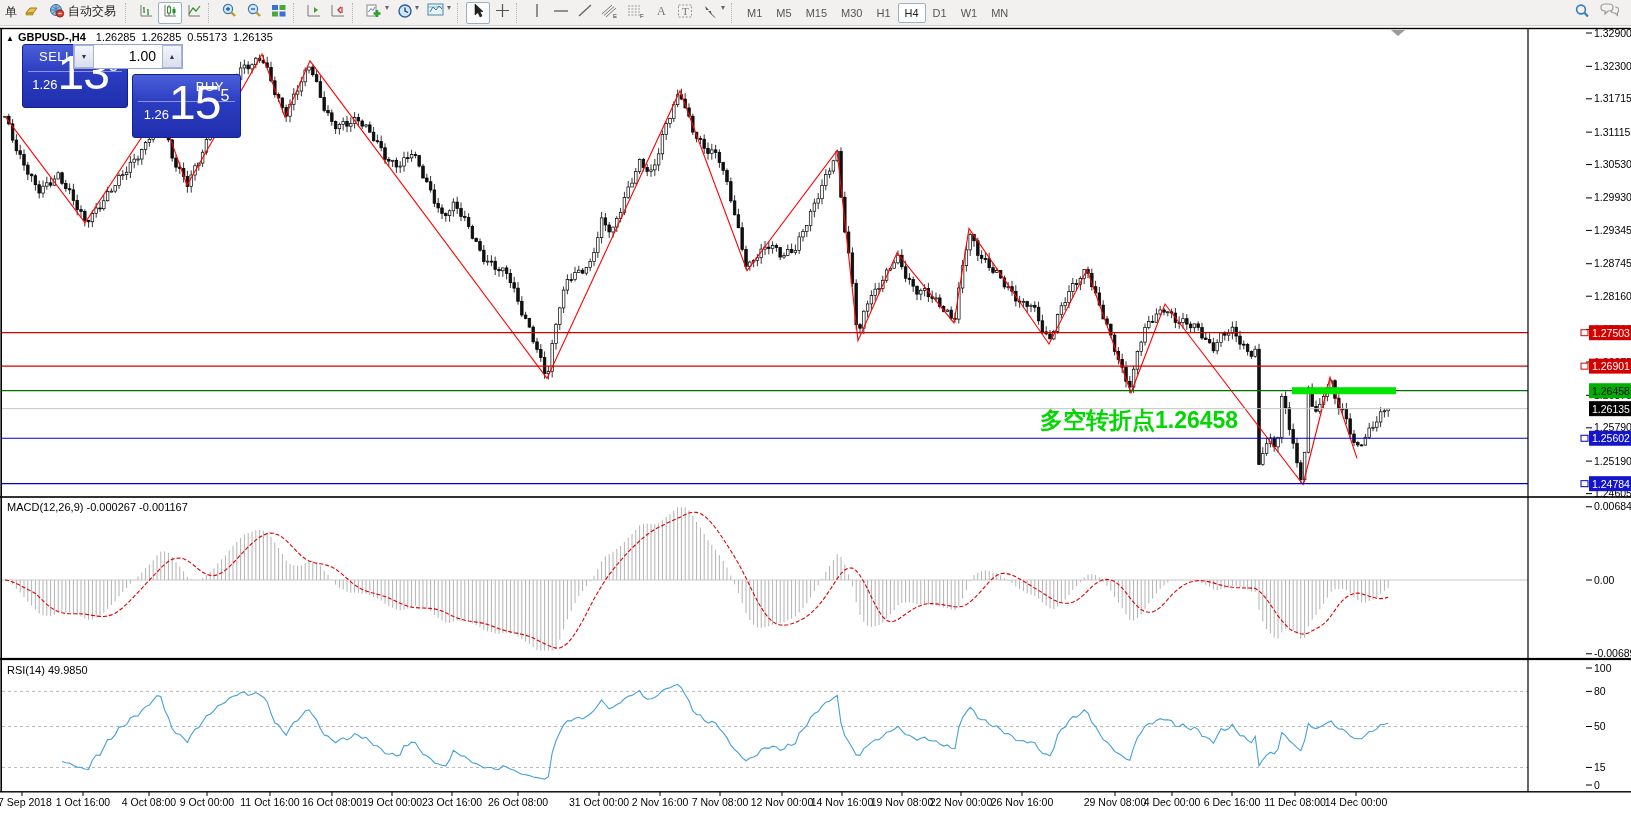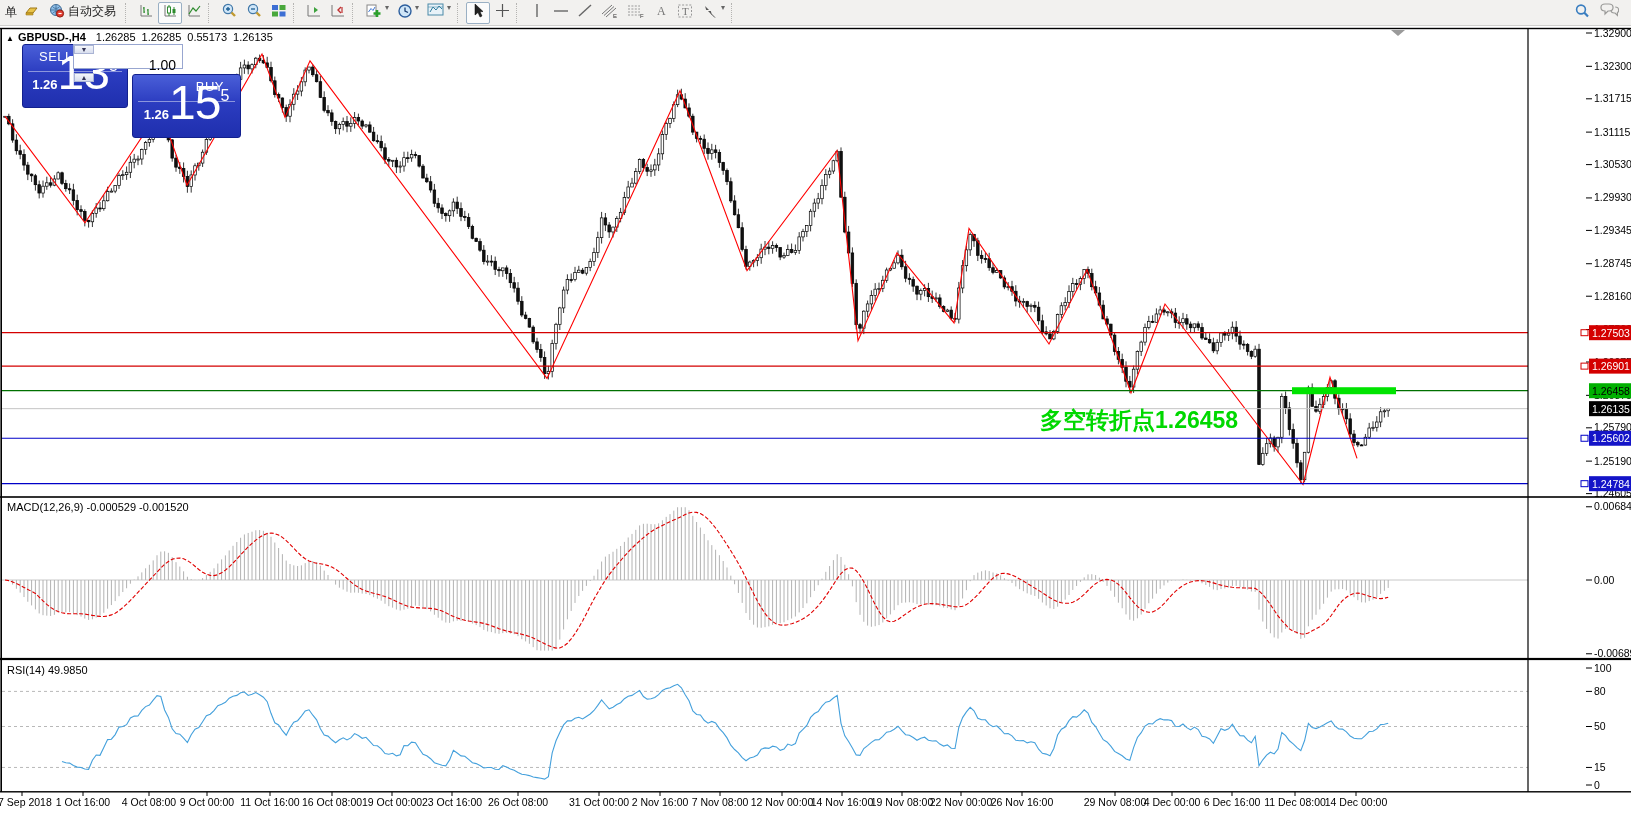--- a/index.html
+++ b/index.html
@@ -24,25 +24,25 @@
   .oneclick{position:absolute;left:22px;top:44px;width:219px;height:66px;z-index:10;}
   .oc-block{position:absolute;top:0;height:64px;border-radius:3px;border:1px solid #12208e;
             background:linear-gradient(#4a5fd8 0%,#2b3cc0 45%,#1f2fae 100%);}
   .oc-sell{left:0;width:106px;}
   .oc-buy{left:110px;width:109px;margin-top:30px;}
   .oc-side-label{position:absolute;top:4px;font-size:13px;color:#fff;letter-spacing:.5px;}
   .oc-sell .oc-side-label{left:16px;}
   .oc-buy .oc-side-label{right:16px;}
   .oc-hline{position:absolute;top:26px;left:5px;right:5px;height:1px;background:rgba(255,255,255,.45);}
   .oc-price{position:absolute;bottom:7px;left:0;right:0;text-align:center;color:#fff;white-space:nowrap;}
-  .oc-prefix{font-size:13px;font-weight:bold;vertical-align:baseline;}
+  .oc-prefix{font-size:13px;font-weight:normal;vertical-align:baseline;}
   .oc-big{font-size:48px;font-weight:normal;letter-spacing:-1px;}
   .oc-sup{font-size:16px;vertical-align:18px;}
   .oc-vol{position:absolute;left:51px;top:0;width:110px;height:25px;background:#fff;
-          border:1px solid #98a6d0;display:flex;z-index:3;flex-direction:column;}
+          border:1px solid #98a6d0;display:flex;z-index:3;}
   .oc-spin{width:20px;height:100%;background:linear-gradient(#f4f6fb,#d8deee);border:1px solid #aab4d4;
            display:flex;align-items:center;justify-content:center;font-size:7px;color:#335;}
   .oc-vol-val{flex:1;text-align:right;font-size:14px;color:#000;padding:3px 6px 0 0;}
   
   .chart-title{position:absolute;left:6px;top:31px;font-size:11px;color:#000;z-index:5;white-space:nowrap;}
   .chart-title .sym{font-weight:bold;margin-right:10px;margin-top:12px;}
   .chart-title .arr{font-size:8px;margin-right:4px;}
   .chart-title span.q{margin-right:6px;}
   .ind-label{position:absolute;left:7px;font-size:11px;color:#000;z-index:5;white-space:nowrap;}
   #macd-label{top:501px;}
@@ -205,20 +205,31 @@
     </span>
     <span class="tb-btn">
       <svg width="18" height="15" viewBox="0 0 18 15">
           <path d="M4 3 L8 7 L5.2 7 Z" fill="#555"></path>
           <path d="M11 12 L7 8 L9.8 8 Z" fill="#555"></path>
           <path d="M10 10.6 l4 4" stroke="#555"></path>
         </svg>
       <span class="tb-caret">▾</span>
     </span>
     <span class="tb-sep"></span>
+    <span id="tf-group" style="display:flex;">
+        <span class="tf-btn">M1</span>
+        <span class="tf-btn">M5</span>
+        <span class="tf-btn">M15</span>
+        <span class="tf-btn">M30</span>
+        <span class="tf-btn">H1</span>
+        <span class="tf-btn active">H4</span>
+        <span class="tf-btn">D1</span>
+        <span class="tf-btn">W1</span>
+        <span class="tf-btn">MN</span>
+      </span>
     <span class="tb-right">
       <span class="tb-btn">
         <svg width="17" height="16" viewBox="0 0 17 16">
             <circle cx="7" cy="6.5" r="4.4" fill="none" stroke="#3a7ec0" stroke-width="1.6"></circle>
             <path d="M10.4 9.8 L14 13.5" stroke="#3a7ec0" stroke-width="2.2"></path>
           </svg>
       </span>
       <span class="tb-btn">
         <svg width="20" height="16" viewBox="0 0 20 16">
             <path d="M2 4 a4 3.2 0 0 1 4-3 h4 a4 3.2 0 0 1 4 3 v1 a4 3.2 0 0 1 -4 3 h-1 l-3 3 v-3 h-0 a4 3.2 0 0 1 -4-3 Z" fill="none" stroke="#9a9a98" stroke-width="1.2"></path>
@@ -1471,21 +1482,21 @@
         <text x="1295" y="806">11 Dec 08:00</text>
         <line x1="1356" y1="792" x2="1356" y2="796" stroke="#000"></line>
         <text x="1356" y="806">14 Dec 00:00</text>
       </g>
     </svg>
 
   <div class="chart-title">
     <span class="arr">▲</span><span class="sym">GBPUSD-,H4</span><span class="q">1.26285</span><span class="q">1.26285</span><span class="q">0.55173</span><span class="q">1.26135</span>
   </div>
 
-  <div class="ind-label" id="macd-label">MACD(12,26,9) -0.000529 -0.001520</div>
+  <div class="ind-label" id="macd-label">MACD(12,26,9) -0.000267 -0.001167</div>
   <div class="ind-label" id="rsi-label">RSI(14) 49.9850</div>
 
   <div class="oneclick">
     <div class="oc-block oc-sell">
       <span class="oc-side-label">SELL</span>
       <div class="oc-hline"></div>
       <div class="oc-price"><span class="oc-prefix">1.26</span><span class="oc-big">13</span><span class="oc-sup">5</span></div>
     </div>
     <div class="oc-block oc-buy">
       <span class="oc-side-label">BUY</span>

